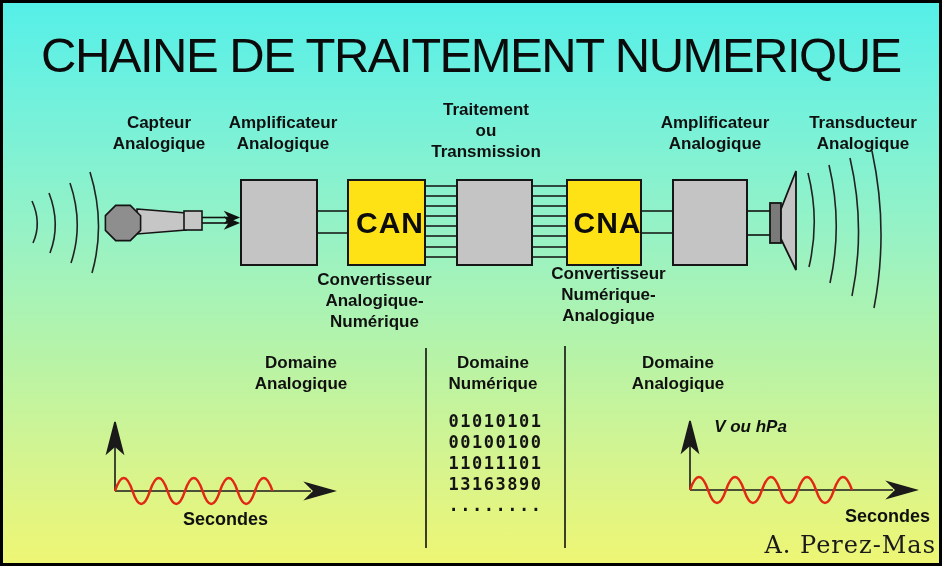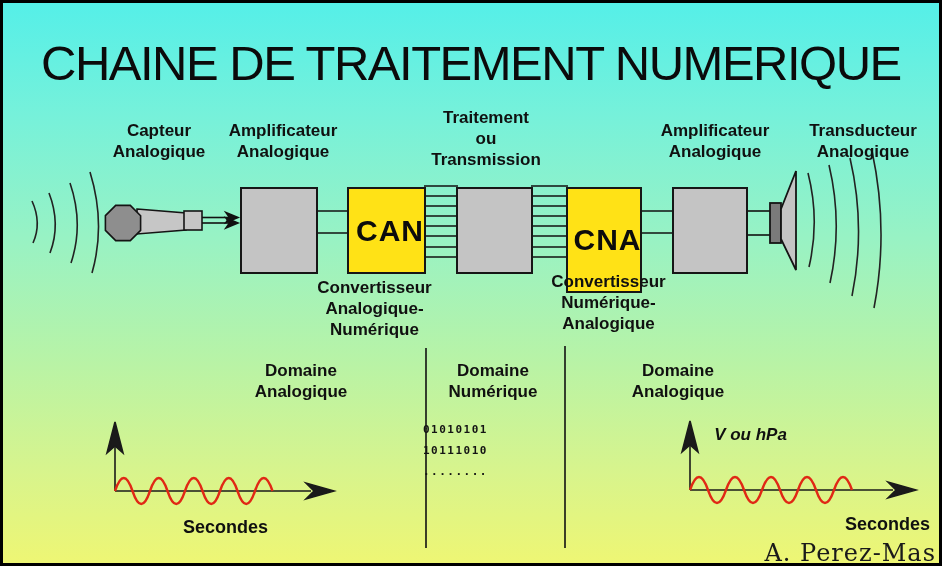--- a/index.html
+++ b/index.html
@@ -3,39 +3,39 @@
 <meta charset="utf-8">
 <style>
   html,body{margin:0;padding:0;background:#888;}
   #stage{
     position:relative;width:942px;height:566px;box-sizing:border-box;
     border:3px solid #000;overflow:hidden;
     background:linear-gradient(180deg,#55efe8 0%,#76f1da 20%,#98f2c4 42%,#b8f3a6 64%,#d8f48c 84%,#eef674 100%);
     font-family:"Liberation Sans",sans-serif;color:#0d0d0d;
   }
   #shapes{position:absolute;left:0;top:0;width:942px;height:566px;}
-  .abs{position:absolute;margin-top:8px;}
+  .abs{position:absolute;}
   .page-title{
     font-size:49px;line-height:52px;letter-spacing:-1.5px;color:#0b0b0b;
     white-space:nowrap;
   }
   .lbl{
     font-weight:bold;font-size:17px;line-height:21px;text-align:center;
     white-space:pre-line;color:#101010;
   }
   .box{
     box-sizing:border-box;border:2px solid #161616;
     display:flex;align-items:center;justify-content:center;padding-left:7px;
   }
   .gray{background:#c4c4c4;}
   .yellow{background:#ffe216;}
   .conv-code{font-weight:bold;font-size:30px;letter-spacing:1px;color:#0c0c0c;}
   .binline{
-    font-family:"DejaVu Sans Mono",monospace;font-weight:bold;font-size:11px;
-    line-height:21px;letter-spacing:1.5px;text-align:left;color:#141414;
+    font-family:"DejaVu Sans Mono",monospace;font-weight:bold;font-size:17px;
+    line-height:21px;letter-spacing:1.5px;text-align:center;color:#141414;
   }
   .signature{
     font-family:"DejaVu Serif",serif;font-size:24px;
     letter-spacing:1px;text-align:right;color:#1a1a1a;
   }
 </style>
 </head>
 <body>
 
 <div id="stage">
@@ -140,21 +140,21 @@
   <div class="abs lbl" style="left:642px;top:109px;width:140px;">Amplificateur
 Analogique</div>
   <div class="abs lbl" style="left:786px;top:109px;width:148px;text-align:center;">Transducteur
 Analogique</div>
 
   <div class="abs box gray" style="left:237px;top:176px;width:78px;height:87px;"></div>
   <div class="abs box yellow" style="left:344px;top:176px;width:79px;height:87px;">
     <span class="conv-code">CAN</span>
   </div>
   <div class="abs box gray" style="left:453px;top:176px;width:77px;height:87px;"></div>
-  <div class="abs box yellow" style="left:563px;top:176px;width:76px;height:106px;">
+  <div class="abs box yellow" style="left:563px;top:176px;width:76px;height:87px;">
     <span class="conv-code">CNA</span>
   </div>
   <div class="abs box gray" style="left:669px;top:176px;width:76px;height:87px;"></div>
 
   <div class="abs lbl" style="left:294px;top:266px;width:155px;">Convertisseur
 Analogique-
 Numérique</div>
   <div class="abs lbl" style="left:528px;top:260px;width:155px;">Convertisseur
 Numérique-
 Analogique</div>
@@ -165,19 +165,21 @@
 Numérique</div>
   <div class="abs lbl" style="left:605px;top:349px;width:140px;">Domaine
 Analogique</div>
 
   <div class="abs lbl" style="left:165px;top:506px;width:115px;font-size:18px;">Secondes</div>
   <div class="abs lbl" style="left:700px;top:413px;width:95px;font-style:italic;">V ou hPa</div>
   <div class="abs lbl" style="left:827px;top:503px;width:115px;font-size:18px;">Secondes</div>
 
   <div class="abs" style="left:420px;top:408px;width:145px;">
     <div class="binline">01010101</div>
-    <div class="binline">10111010</div>
+    <div class="binline">00100100</div>
+    <div class="binline">11011101</div>
+    <div class="binline">13163890</div>
     <div class="binline">........</div>
   </div>
 
   <div class="abs signature" style="left:748px;top:528px;width:185px;">A. Perez-Mas</div>
 
 </div>
 
 </body></html>

